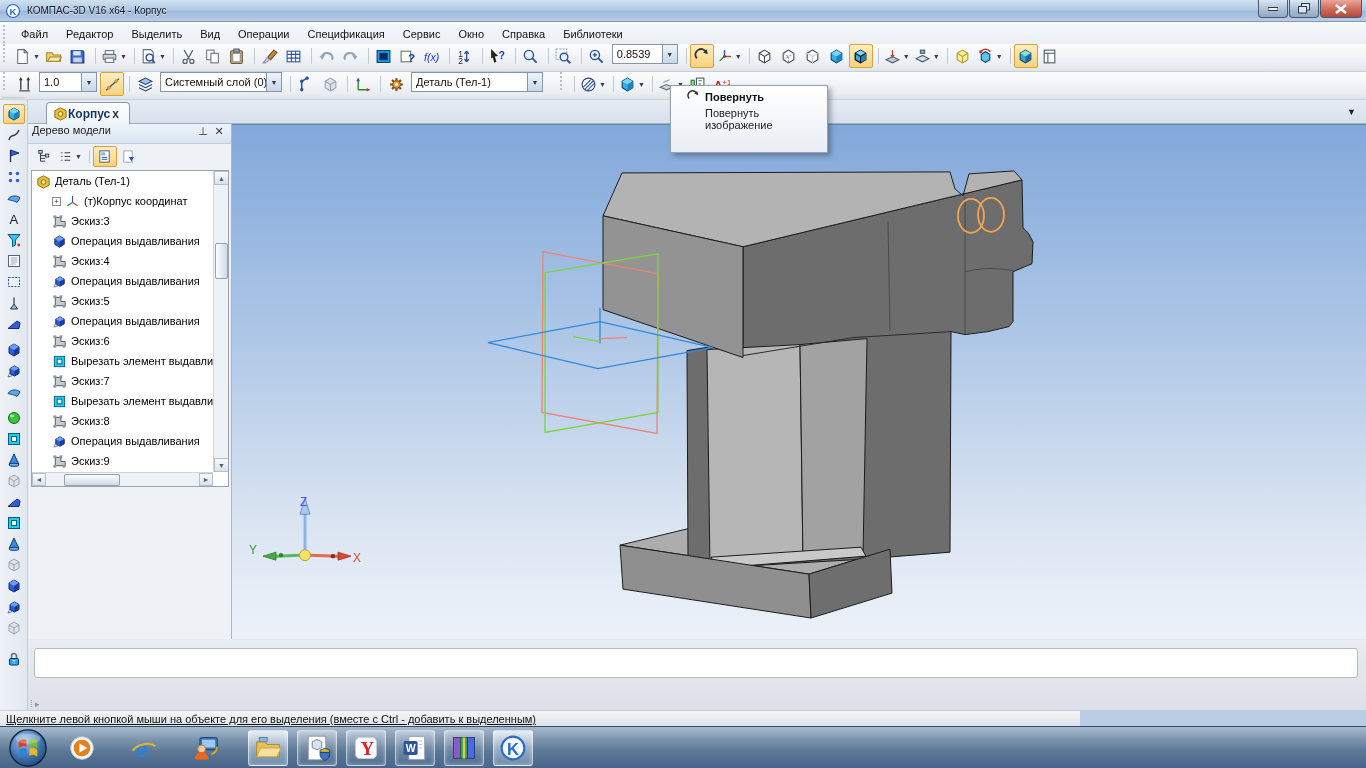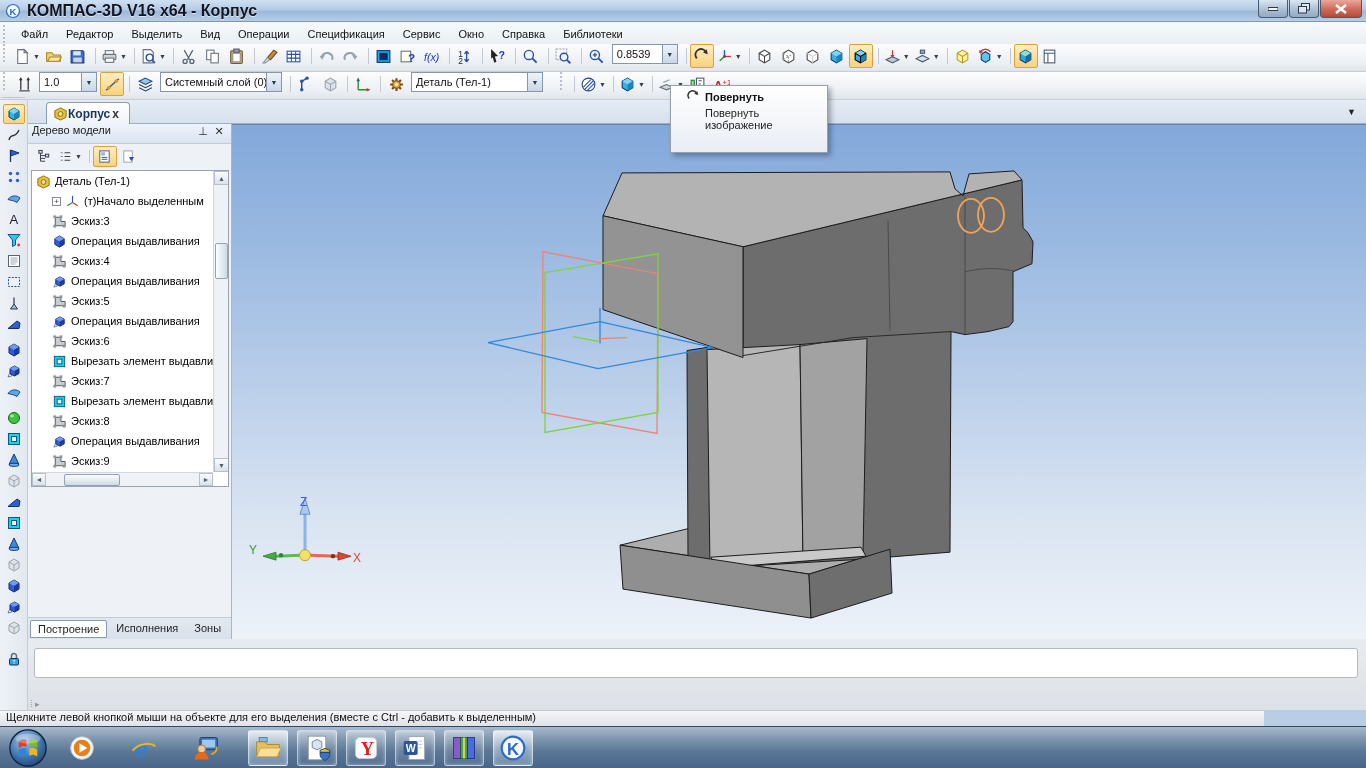--- a/index.html
+++ b/index.html
@@ -5,21 +5,21 @@
   * { margin:0; padding:0; box-sizing:border-box; }
   html,body { width:1366px; height:768px; overflow:hidden;
     font-family:"Liberation Sans","DejaVu Sans",sans-serif; font-size:11px; color:#111;
     background:#b9cde4; }
 
   
   .titlebar { position:absolute; left:0; top:0; width:1366px; height:22px;
     background:linear-gradient(180deg,#cfe0f2 0%,#b3cbe6 45%,#9db9d9 55%,#b8cde6 100%);
     border-bottom:1px solid #7e98b6; display:flex; align-items:center; }
   .titlebar .appico { width:16px; height:16px; margin:0 6px 0 5px; }
-  .titlebar .ttl { font-size:16px; color:#14141e; text-shadow:0 1px 0 rgba(255,255,255,.6);font-weight:bold; }
+  .titlebar .ttl { font-size:10px; color:#14141e; text-shadow:0 1px 0 rgba(255,255,255,.6); }
   .wbtns { position:absolute; right:4px; top:0; display:flex; }
   .wbtn { width:30px; height:18px; border:1px solid #4a5a6e; border-top:none;
     border-radius:0 0 4px 4px; background:linear-gradient(180deg,#dbe6f2,#a9bcd2 60%,#93a9c2);
     display:flex; align-items:center; justify-content:center; margin-left:1px; }
   .wbtn.close { width:42px; background:linear-gradient(180deg,#e8a79b,#cf6a58 55%,#b44a3a); }
 
   
   .menubar { position:absolute; left:0; top:22px; width:1366px; height:24px;
     background:linear-gradient(180deg,#f7f9fb,#eaeef3); border-bottom:1px solid #d4d9e0;
     display:flex; align-items:center; }
@@ -118,23 +118,23 @@
   .tooltip .r1 { display:flex; align-items:center; gap:5px; font-weight:bold; color:#111; }
   .tooltip .r1 svg { width:14px; height:14px; }
   .tooltip .r2 { margin:3px 0 16px 19px; color:#222; }
 
   
   .propbar { position:absolute; left:28px; top:639px; width:1338px; height:71px;
     background:linear-gradient(180deg,#e8ebef,#dde1e7); }
   .propfield { position:absolute; left:6px; right:8px; top:9px; height:30px; background:#fff;
     border:1px solid #b4bac2; border-radius:3px; }
   .prophandle { position:absolute; left:2px; top:60px; color:#8a94a0; font-size:9px; }
-  .statusbar { position:absolute; left:0; top:710px; width:1264px; height:16px;
+  .statusbar { position:absolute; left:0; top:710px; width:1080px; height:16px;
     background:linear-gradient(180deg,#f5f6f8,#dfe2e7); border-top:1px solid #c6ccd4;
-    display:flex; padding-left:6px; color:#111; }
+    display:flex; align-items:center; padding-left:6px; color:#111;text-decoration:underline; }
 
   
   .taskbar { position:absolute; left:0; top:726px; width:1366px; height:42px;
     background:linear-gradient(180deg,#a8bacd 0%,#7d95ae 30%,#5b7795 60%,#48658a 100%);
     border-top:1px solid #2e4south; border-top:1px solid #2e4a68; display:flex; align-items:center; }
   .startorb { width:40px; height:40px; margin:0 14px 0 8px; }
   .tapp { width:40px; height:36px; margin-right:22px; display:flex; align-items:center;
     justify-content:center; border-radius:3px; }
   .tapp svg { width:28px; height:28px; }
   .tapp.boxed { margin-right:9px; border:1px solid rgba(255,255,255,.55);
@@ -1034,21 +1034,21 @@
           <svg>
             <use href="#i-part"></use>
           </svg>
           <span class="tlabel">Деталь (Тел-1)</span>
         </div>
         <div class="trow lvl1">
           <span class="exp">+</span>
           <svg>
             <use href="#i-origin"></use>
           </svg>
-          <span class="tlabel">(т)Начало выделенным</span>
+          <span class="tlabel">(т)Корпус координат</span>
         </div>
         <div class="trow lvl1">
           <svg>
             <use href="#i-sketch"></use>
           </svg>
           <span class="tlabel">Эскиз:3</span>
         </div>
         <div class="trow lvl1">
           <svg>
             <use href="#i-extrude"></use>
@@ -1126,26 +1126,20 @@
       <div class="arr" style="top:0">▲</div>
       <div class="vthumb"></div>
       <div class="arr" style="bottom:0">▼</div>
     </div>
     <div class="hscroll" style="right:15px">
       <div class="arr" style="left:0;width:14px;height:13px">◄</div>
       <div class="hthumb"></div>
       <div class="arr" style="right:0;width:14px;height:13px">►</div>
     </div>
   </div>
-  <div class="tptabs">
-
-  <div class="ptab active"><span>Построение</span></div>
-      <div class="ptab"><span>Исполнения</span></div>
-      <div class="ptab"><span>Зоны</span></div>
-    </div>
 </div>
 
 <div class="viewport">
 <svg viewBox="0 0 1134 515" preserveAspectRatio="none">
 
   <g stroke="#1c1c1c" stroke-width="1" stroke-linejoin="round">
     <polygon points="388,421 462,403 658,425 577,450" fill="#adadad"></polygon>
 
     <polygon points="511,122 765,61 790,55 791,103 796,108 801,117 800,139 781,147 781,197 777,202 756,207 733,210 719,207 718,428 631,435 478,444 456,435 455,226 474,223 511,231" fill="#6d6d6d"></polygon>
 

